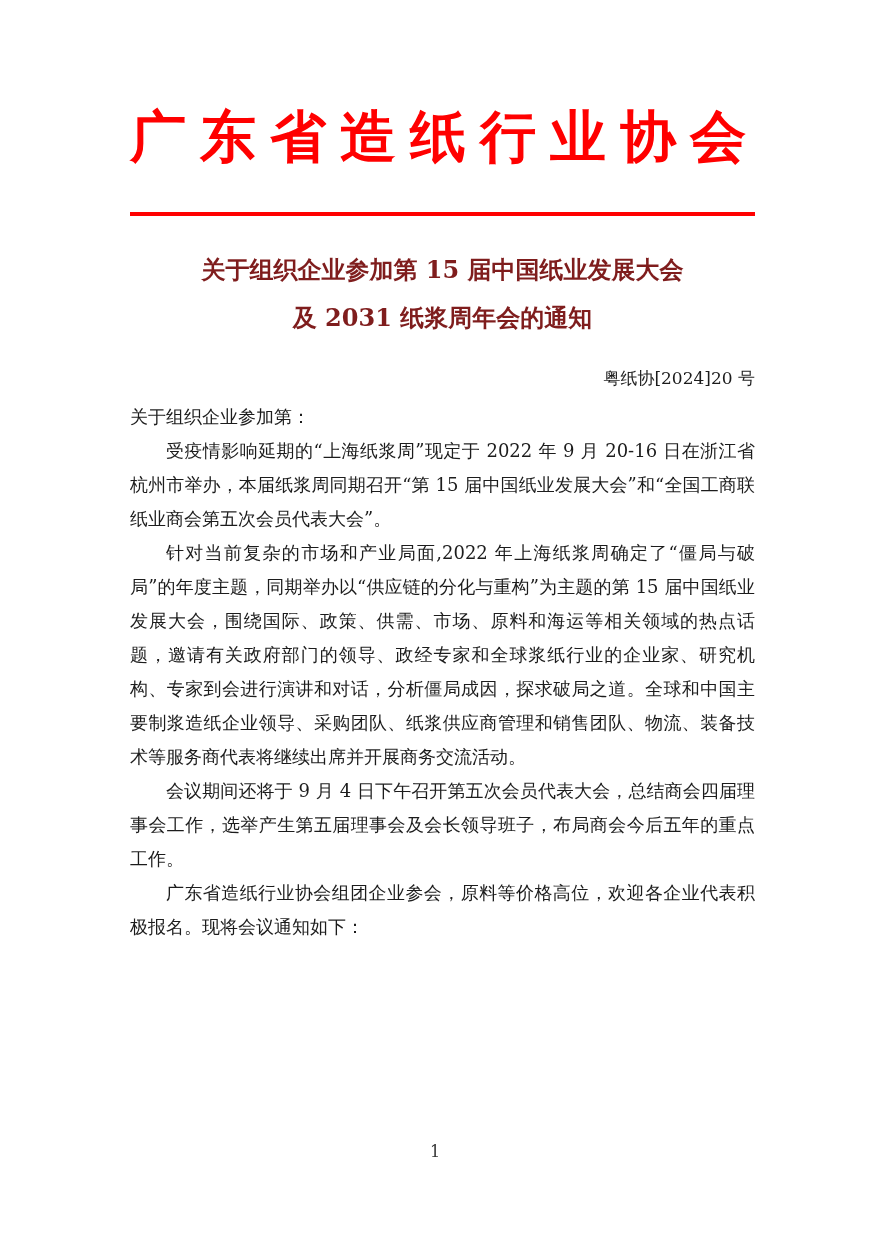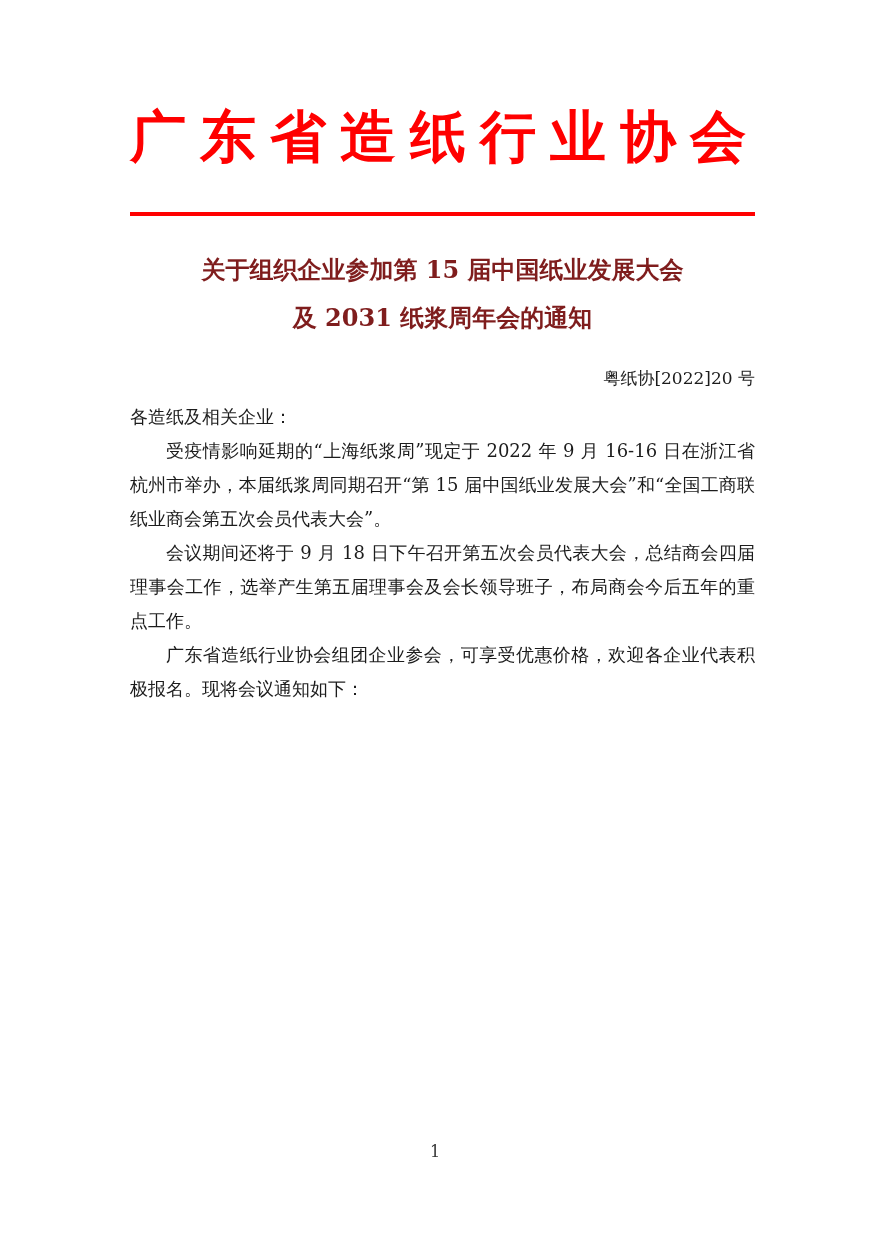--- a/index.html
+++ b/index.html
@@ -73,24 +73,25 @@
 
   <div class="org-name">广东省造纸行业协会</div>
 
   <div class="red-rule"></div>
 
   <div class="doc-title">
     <div>关于组织企业参加第 15 届中国纸业发展大会</div>
     <div>及 2031 纸浆周年会的通知</div>
   </div>
 
-  <div class="doc-number">粤纸协[2022]20 号</div>
+  <div class="doc-number">粤纸协[2024]20 号</div>
 
   <div class="body-text">
-    <div class="salutation">各造纸及相关企业：</div>
-    <p class="para">受疫情影响延期的“上海纸浆周”现定于 2022 年 9 月 16-16 日在浙江省杭州市举办，本届纸浆周同期召开“第 15 届中国纸业发展大会”和“全国工商联纸业商会第五次会员代表大会”。</p>
-    <p class="para">会议期间还将于 9 月 18 日下午召开第五次会员代表大会，总结商会四届理事会工作，选举产生第五届理事会及会长领导班子，布局商会今后五年的重点工作。</p>
-    <p class="para">广东省造纸行业协会组团企业参会，可享受优惠价格，欢迎各企业代表积极报名。现将会议通知如下：</p>
+    <div class="salutation">关于组织企业参加第：</div>
+    <p class="para">受疫情影响延期的“上海纸浆周”现定于 2022 年 9 月 20-16 日在浙江省杭州市举办，本届纸浆周同期召开“第 15 届中国纸业发展大会”和“全国工商联纸业商会第五次会员代表大会”。</p>
+    <p class="para">针对当前复杂的市场和产业局面,2022 年上海纸浆周确定了“僵局与破局”的年度主题，同期举办以“供应链的分化与重构”为主题的第 15 届中国纸业发展大会，围绕国际、政策、供需、市场、原料和海运等相关领域的热点话题，邀请有关政府部门的领导、政经专家和全球浆纸行业的企业家、研究机构、专家到会进行演讲和对话，分析僵局成因，探求破局之道。全球和中国主要制浆造纸企业领导、采购团队、纸浆供应商管理和销售团队、物流、装备技术等服务商代表将继续出席并开展商务交流活动。</p>
+    <p class="para">会议期间还将于 9 月 4 日下午召开第五次会员代表大会，总结商会四届理事会工作，选举产生第五届理事会及会长领导班子，布局商会今后五年的重点工作。</p>
+    <p class="para">广东省造纸行业协会组团企业参会，原料等价格高位，欢迎各企业代表积极报名。现将会议通知如下：</p>
   </div>
 
   <div class="page-footer">1</div>
 
 </div>
 
 </body></html>

